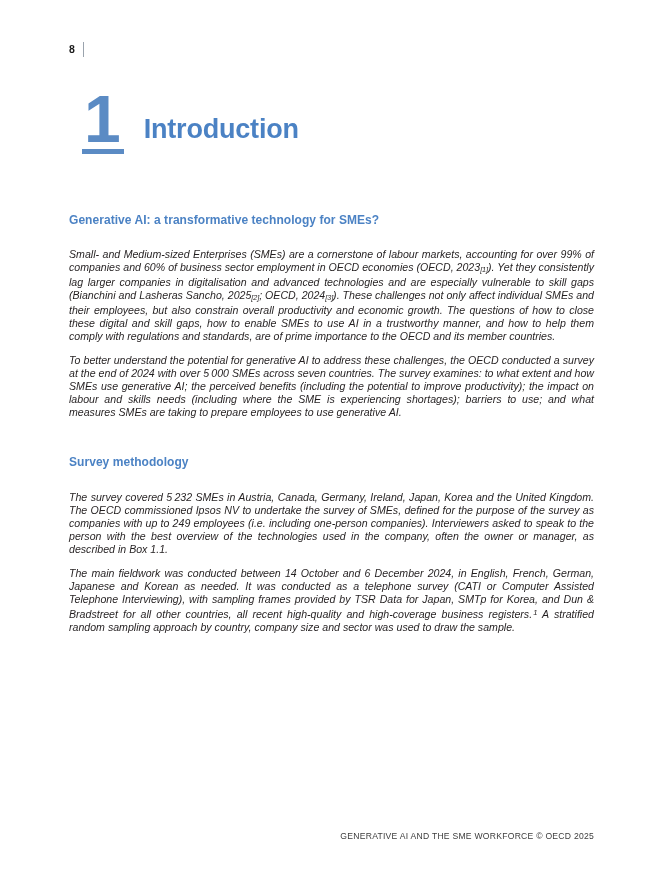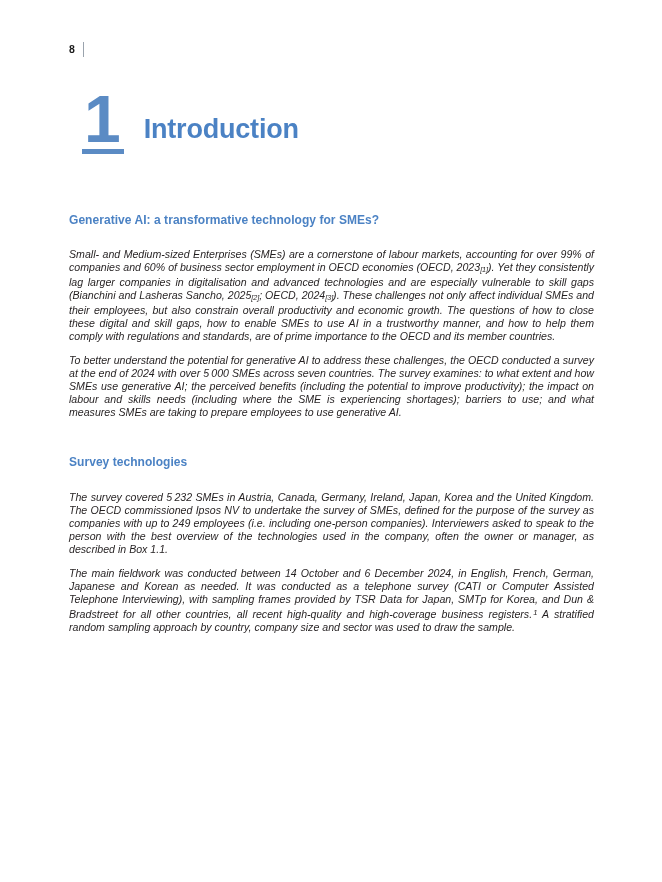--- a/index.html
+++ b/index.html
@@ -161,21 +161,22 @@
     <div class="chapter-title">Introduction</div>
   </div>
 
   <div class="content">
 
     <h2 class="section-heading first">Generative AI: a transformative technology for SMEs?</h2>
 
     <p class="body-text">Small- and Medium-sized Enterprises (SMEs) are a cornerstone of labour markets, accounting for over 99% of companies and 60% of business sector employment in OECD economies (OECD, 2023<sub class="cite">[1]</sub>). Yet they consistently lag larger companies in digitalisation and advanced technologies and are especially vulnerable to skill gaps (Bianchini and Lasheras Sancho, 2025<sub class="cite">[2]</sub>; OECD, 2024<sub class="cite">[3]</sub>). These challenges not only affect individual SMEs and their employees, but also constrain overall productivity and economic growth. The questions of how to close these digital and skill gaps, how to enable SMEs to use AI in a trustworthy manner, and how to help them comply with regulations and standards, are of prime importance to the OECD and its member countries.</p>
     <p class="body-text">To better understand the potential for generative AI to address these challenges, the OECD conducted a survey at the end of 2024 with over 5 000 SMEs across seven countries. The survey examines: to what extent and how SMEs use generative AI; the perceived benefits (including the potential to improve productivity); the impact on labour and skills needs (including where the SME is experiencing shortages); barriers to use; and what measures SMEs are taking to prepare employees to use generative AI.</p>
 
-    <h2 class="section-heading second">Survey technologies</h2>
+    <h2 class="section-heading second">Survey methodology</h2>
 
     <p class="body-text">The survey covered 5 232 SMEs in Austria, Canada, Germany, Ireland, Japan, Korea and the United Kingdom. The OECD commissioned Ipsos NV to undertake the survey of SMEs, defined for the purpose of the survey as companies with up to 249 employees (i.e. including one-person companies). Interviewers asked to speak to the person with the best overview of the technologies used in the company, often the owner or manager, as described in Box 1.1.</p>
     <p class="body-text">The main fieldwork was conducted between 14 October and 6 December 2024, in English, French, German, Japanese and Korean as needed. It was conducted as a telephone survey (CATI or Computer Assisted Telephone Interviewing), with sampling frames provided by TSR Data for Japan, SMTp for Korea, and Dun &amp; Bradstreet for all other countries, all recent high-quality and high-coverage business registers.<sup class="fn">1</sup> A stratified random sampling approach by country, company size and sector was used to draw the sample.</p>
 
   </div>
 
+  <div class="page-footer">GENERATIVE AI AND THE SME WORKFORCE © OECD 2025</div>
 
 </div>
 
 </body></html>

